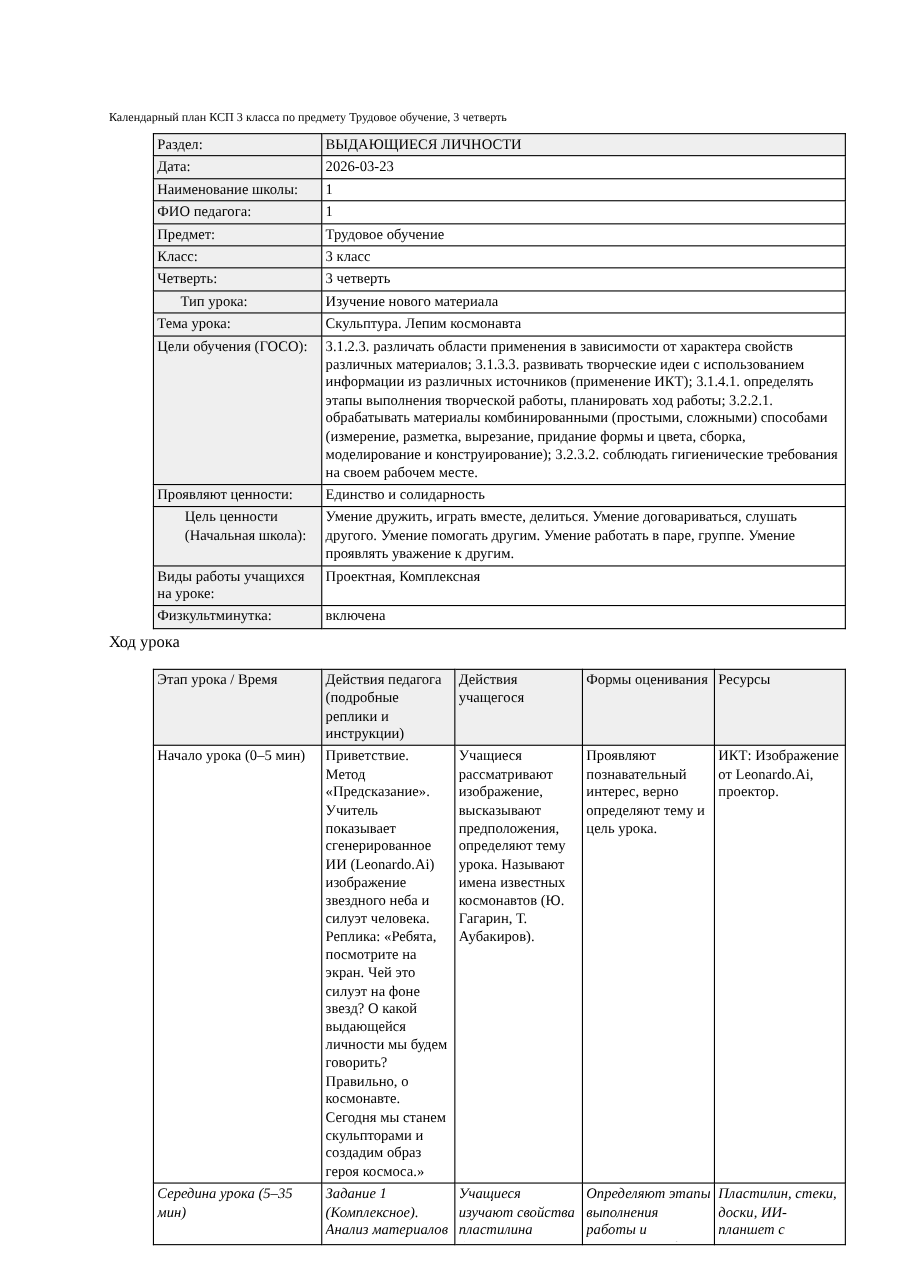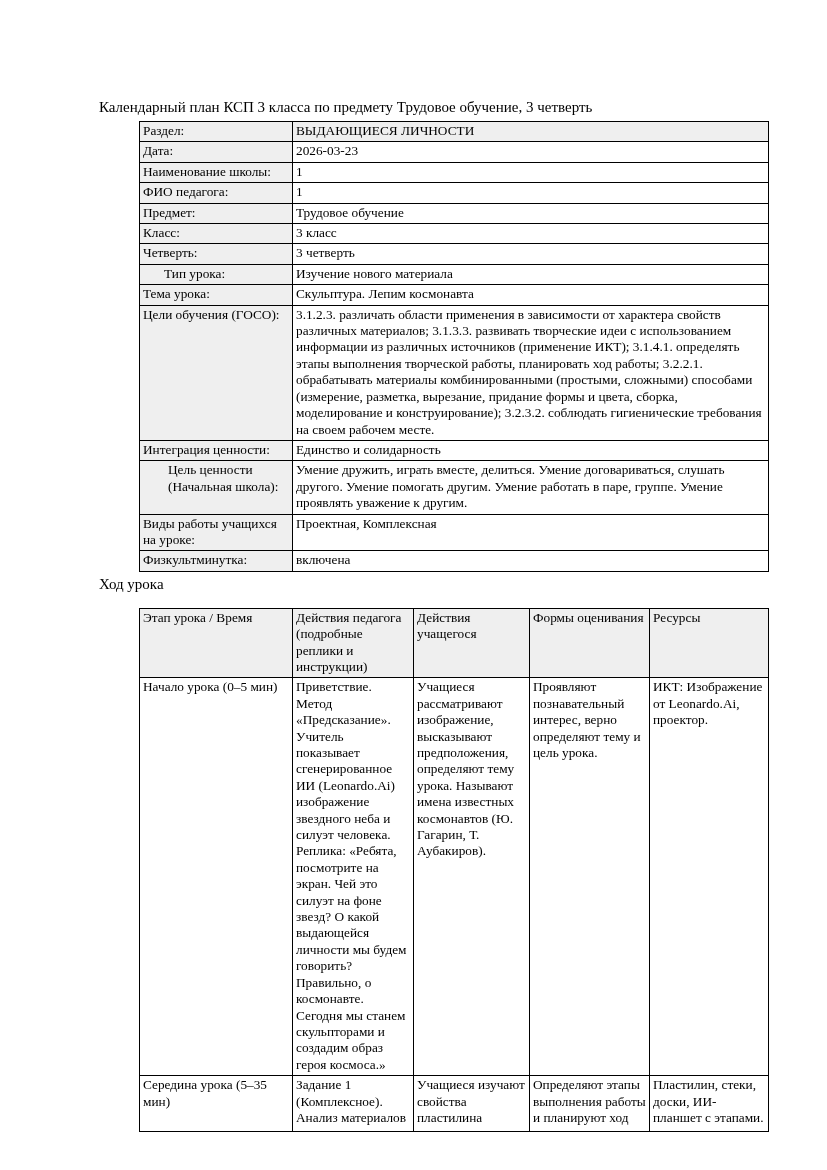--- a/index.html
+++ b/index.html
@@ -21,21 +21,21 @@
     position: absolute;
     left: 0;
     top: 0;
     width: 827px;
     height: 1170px;
     background: #ffffff;
     box-sizing: border-box;
     padding: 99px 99px 0 99px;
   }
   .doc-title {
-    font-size: 15px;
+    font-size: 11px;
     line-height: 16px;
     margin: 0 0 6px 0;
     white-space: nowrap;
   }
   table {
     border-collapse: collapse;
     table-layout: fixed;
     width: 629px;
     font-size: 13.3px;
     line-height: 16.4px;
@@ -78,20 +78,21 @@
   #flow-table thead td {
     background: #efefef;
     height: 58px;
   }
   #flow-table tbody td {
     background: #ffffff;
   }
   
   #flow-table tr.clipped td {
     overflow: hidden;
+    font-style: italic;
   }
   .cell-clip {
     display: block;
     max-height: 52px;
     overflow: hidden;
   }
 </style>
 </head>
 <body>
 
@@ -139,21 +140,21 @@
         </tr>
         <tr>
           <td class="label" style="white-space: pre-line;">Тема урока:</td>
           <td class="value">Скульптура. Лепим космонавта</td>
         </tr>
         <tr>
           <td class="label" style="white-space: pre-line;">Цели обучения (ГОСО):</td>
           <td class="value">3.1.2.3. различать области применения в зависимости от характера свойств различных материалов; 3.1.3.3. развивать творческие идеи с использованием информации из различных источников (применение ИКТ); 3.1.4.1. определять этапы выполнения творческой работы, планировать ход работы; 3.2.2.1. обрабатывать материалы комбинированными (простыми, сложными) способами (измерение, разметка, вырезание, придание формы и цвета, сборка, моделирование и конструирование); 3.2.3.2. соблюдать гигиенические требования на своем рабочем месте.</td>
         </tr>
         <tr>
-          <td class="label" style="white-space: pre-line;">Интеграция ценности:</td>
+          <td class="label" style="white-space: pre-line;">Проявляют ценности:</td>
           <td class="value">Единство и солидарность</td>
         </tr>
         <tr>
           <td class="label" style="white-space: pre-line; padding-left: 28px;">Цель ценности
 (Начальная школа):</td>
           <td class="value">Умение дружить, играть вместе, делиться. Умение договариваться, слушать другого. Умение помогать другим. Умение работать в паре, группе. Умение проявлять уважение к другим.</td>
         </tr>
         <tr>
           <td class="label" style="white-space: pre-line;">Виды работы учащихся
 на уроке:</td>

